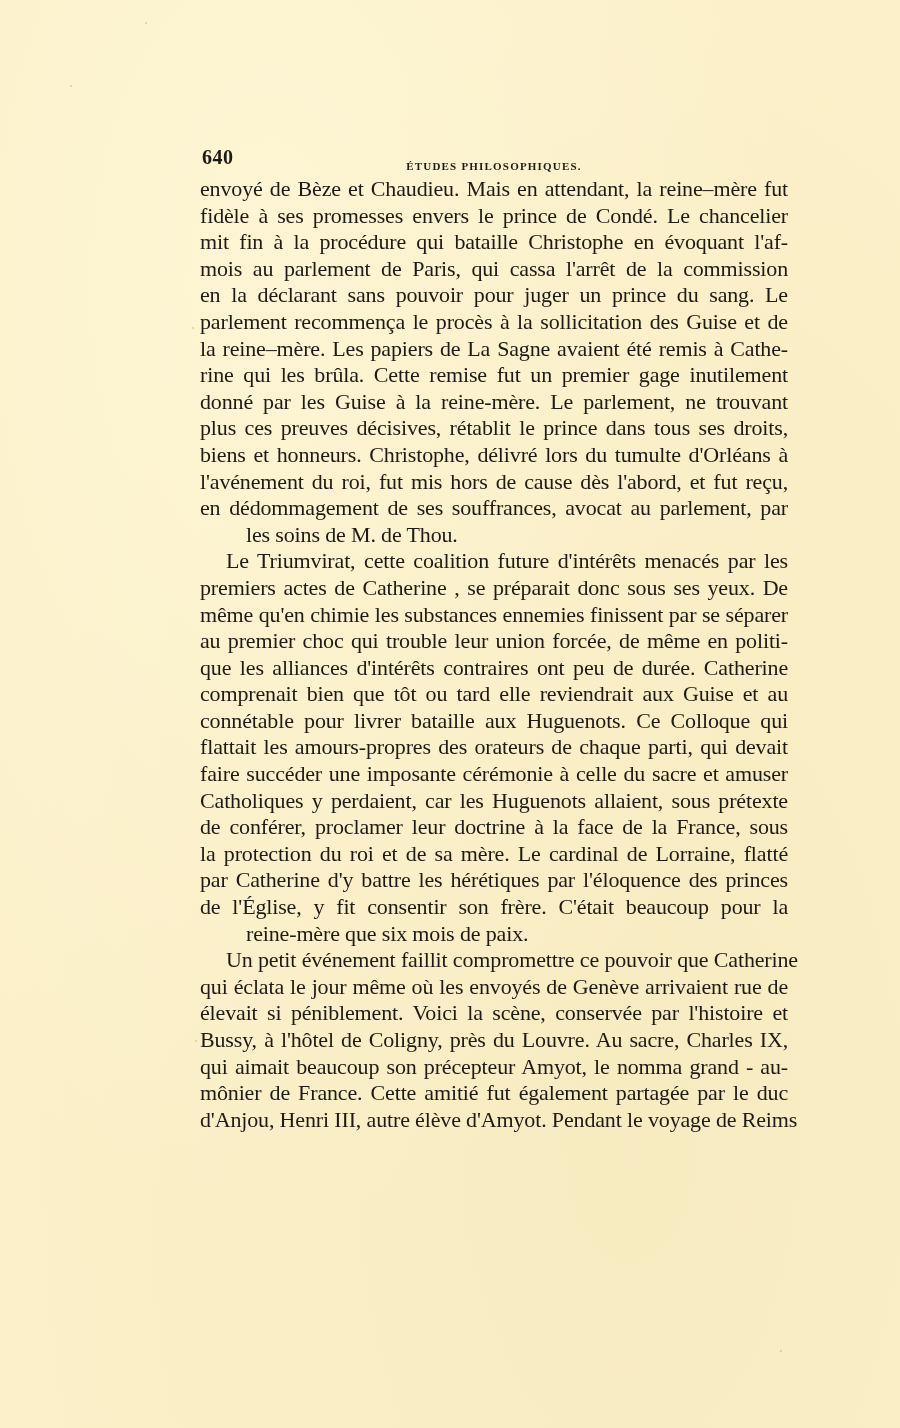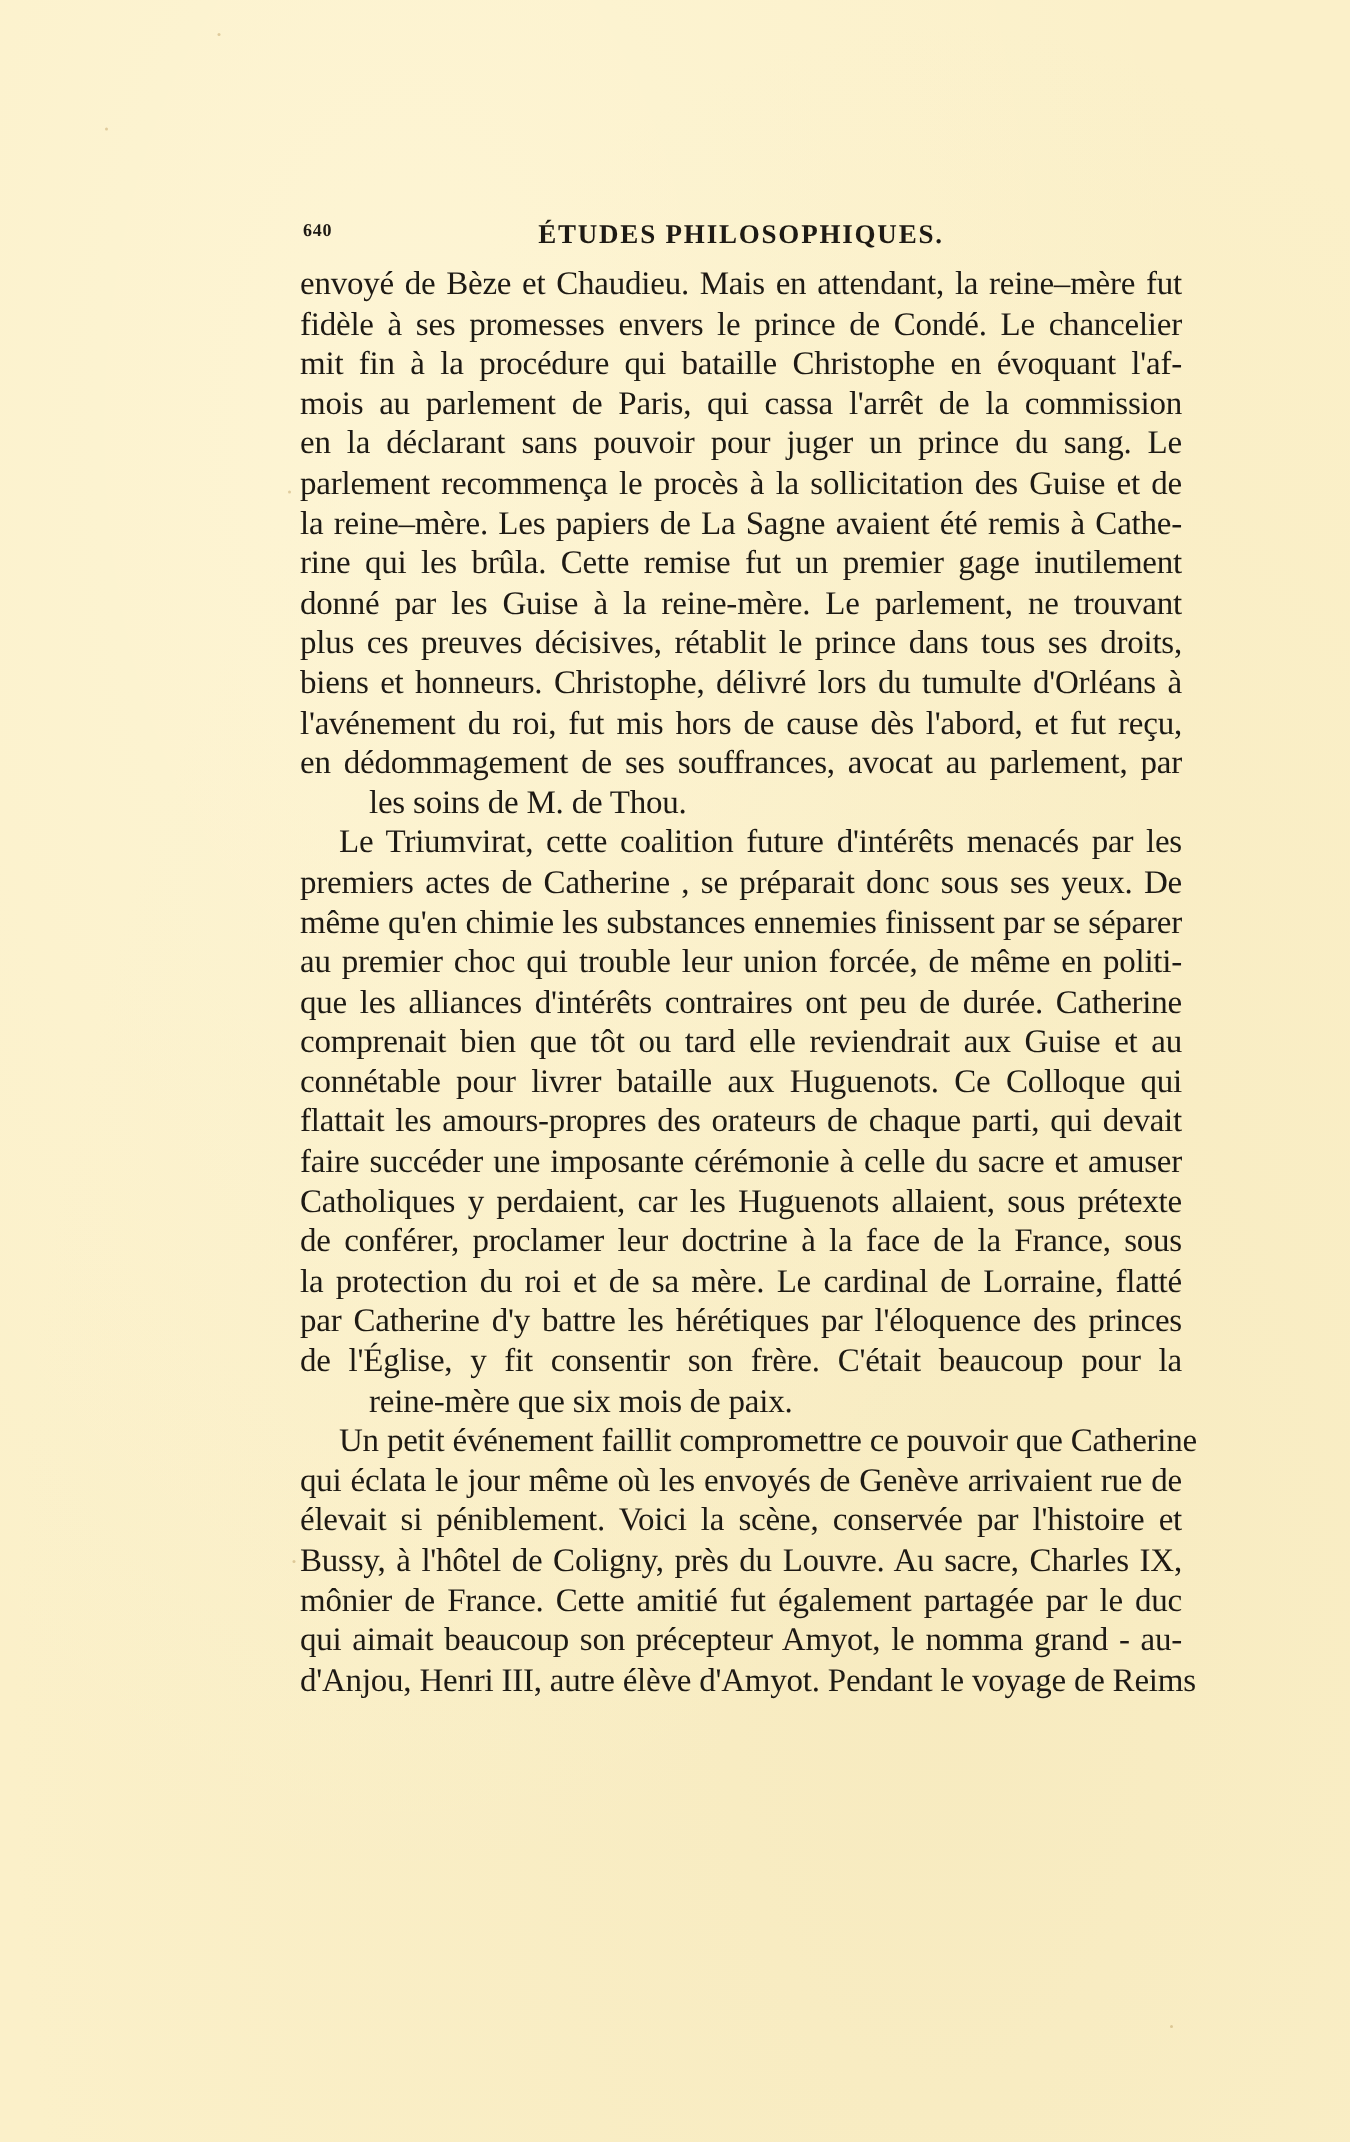--- a/index.html
+++ b/index.html
@@ -28,30 +28,30 @@
       position: relative;
       height: 30px;
       font-size: 17px;
       letter-spacing: 0.5px;
     }
     .page-number {
       position: absolute;
       left: 2px;
       top: 6px;
       font-weight: bold;
-      font-size: 12px;
+      font-size: 20px;
     }
     .running-title {
       position: absolute;
       left: 0;
       right: 0;
-      top: 6px;
+      top: 20px;
       text-align: center;
       font-weight: bold;
-      font-size: 18px;
+      font-size: 11px;
       letter-spacing: 1.2px;
     }
     .body-text {
       margin-top: 6px;
     }
     .line {
       display: block;
       height: 26.6px;
       line-height: 26.6px;
       font-size: 22px;
@@ -120,22 +120,22 @@
       <span class="line">par Catherine d'y battre les hérétiques par l'éloquence des princes</span>
       <span class="line">de l'Église, y fit consentir son frère. C'était beaucoup pour la</span>
       <span class="line last">reine-mère que six mois de paix.</span>
     </div>
 
     <div class="paragraph">
       <span class="line indent">Un petit événement faillit compromettre ce pouvoir que Catherine</span>
       <span class="line">qui éclata le jour même où les envoyés de Genève arrivaient rue de</span>
       <span class="line">élevait si péniblement. Voici la scène, conservée par l'histoire et</span>
       <span class="line">Bussy, à l'hôtel de Coligny, près du Louvre. Au sacre, Charles IX,</span>
+      <span class="line">qui aimait beaucoup son précepteur Amyot, le nomma grand - au-</span>
       <span class="line">mônier de France. Cette amitié fut également partagée par le duc</span>
-      <span class="line">qui aimait beaucoup son précepteur Amyot, le nomma grand - au-</span>
       <span class="line">d'Anjou, Henri III, autre élève d'Amyot. Pendant le voyage de Reims</span>
     </div>
   </div>
 </div>
 
 <span class="speck" style="left:70px;top:85px;"></span>
 <span class="speck" style="left:145px;top:22px;"></span>
 <span class="speck" style="left:192px;top:327px;"></span>
 <span class="speck" style="left:195px;top:1040px;"></span>
 <span class="speck" style="left:780px;top:1350px;"></span>

